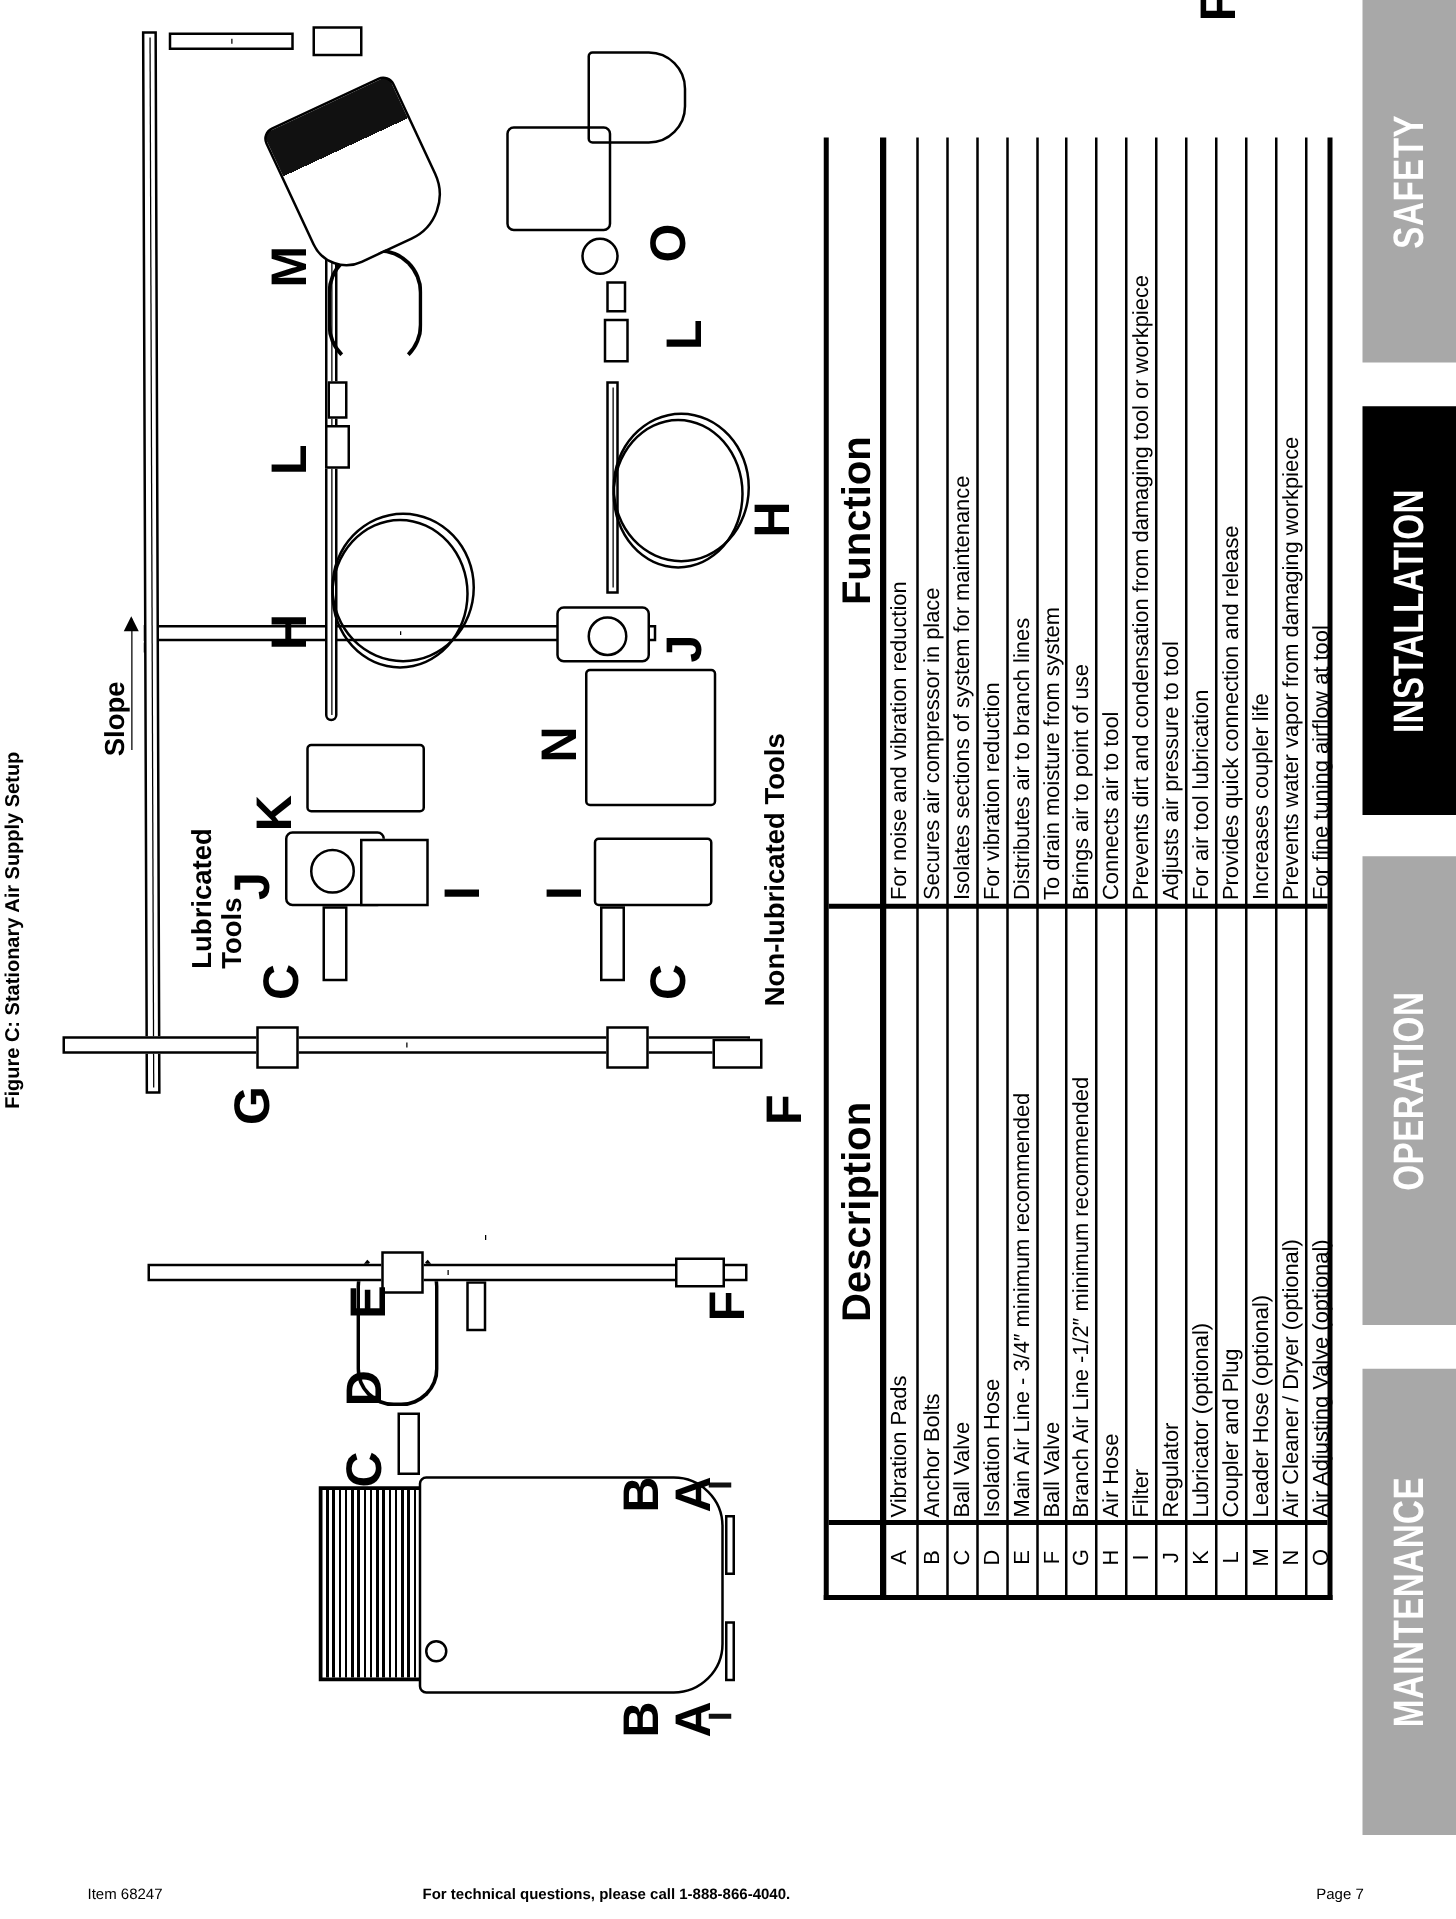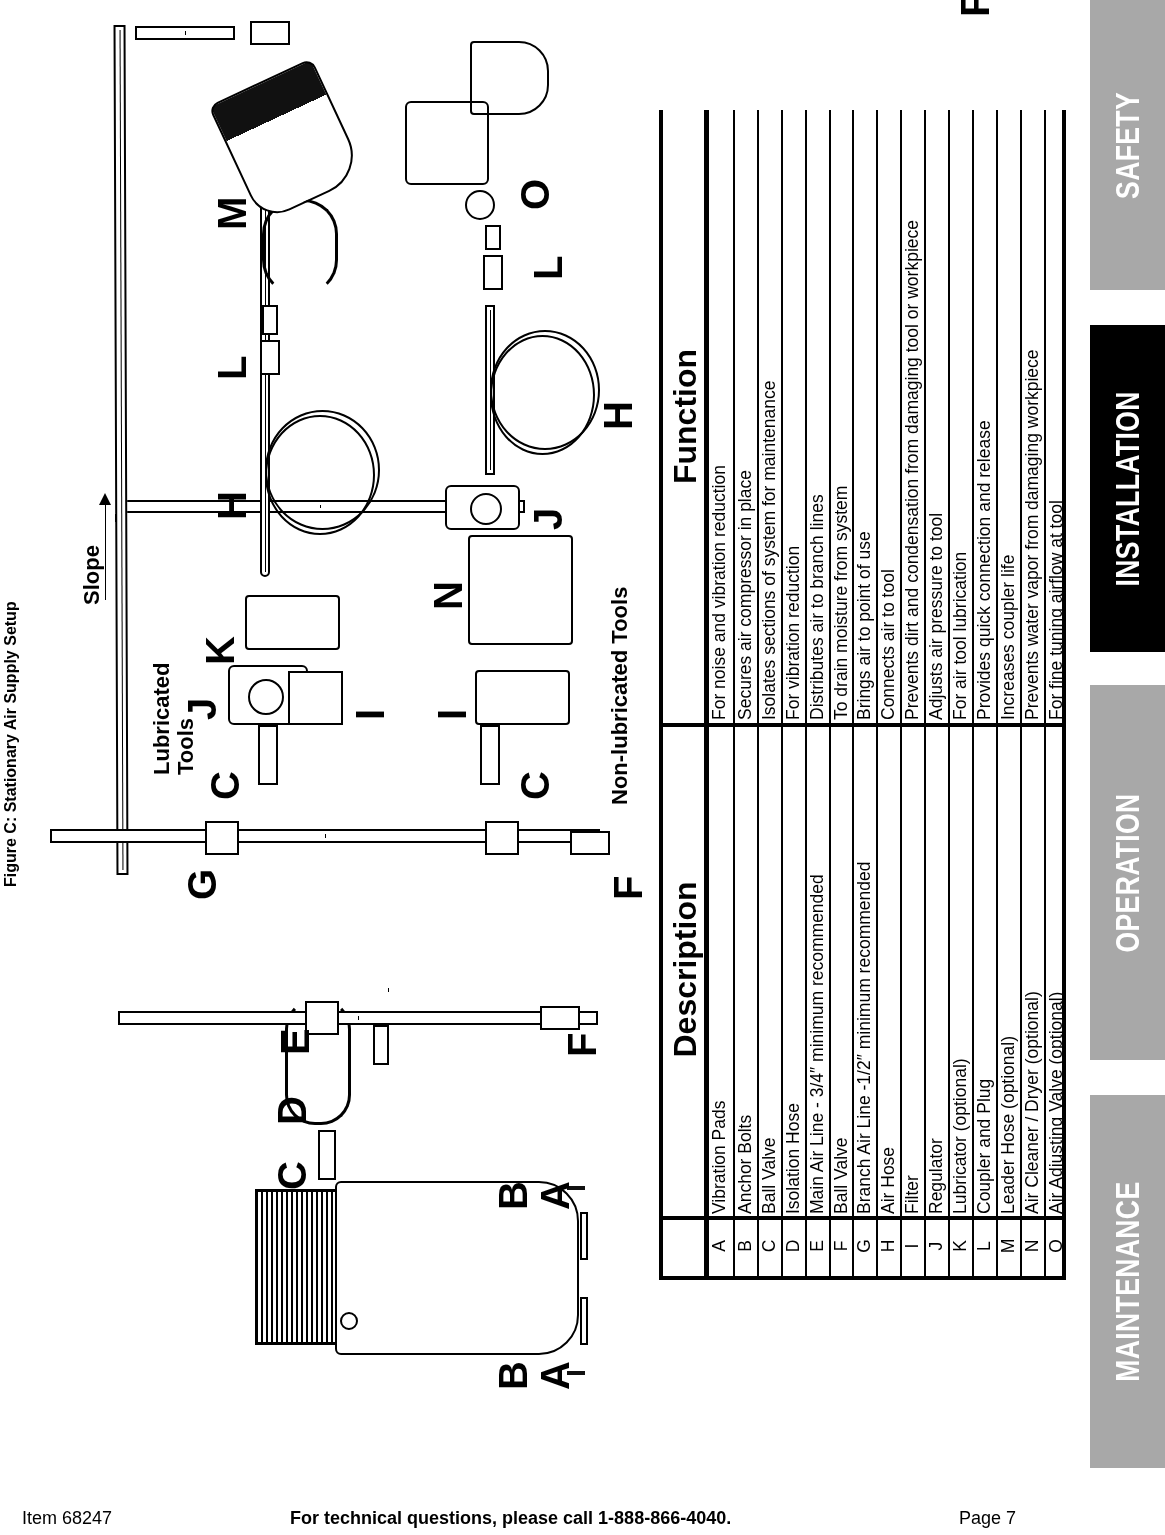--- a/index.html
+++ b/index.html
@@ -13,21 +13,21 @@
   
   .tbl { position:absolute; left:255px; top:659px; width:1170px; height:407px; border:4px solid #000; border-right:none; box-sizing:border-box; }
   .tbl .hdr { position:absolute; left:0; top:0; width:100%; height:46px; border-bottom:5px solid #000; box-sizing:border-box; }
   .tbl .hdr .h-desc { position:absolute; left:60px; width:493px; top:4px; text-align:center; font-size:32px; font-weight:bold; }
   .tbl .hdr .h-func { position:absolute; left:553px; width:613px; top:4px; text-align:center; font-size:32px; font-weight:bold; }
   .vline-thick { position:absolute; top:0; bottom:0; width:4px; background:#000; }
   .row { position:absolute; left:0; width:100%; height:23.9px; border-top:2px solid #000; box-sizing:border-box; font-size:17.5px; line-height:21px; }
   .row .c-key { position:absolute; left:0; width:60px; text-align:center; }
   .row .c-desc { position:absolute; left:62px; white-space:nowrap; }
   .row .c-func { position:absolute; left:556px; white-space:nowrap; }
-  .footer { position:absolute; top:1508px; font-size:18px; }
+  .footer { position:absolute; top:1508px; font-size:12px;margin-left:48px; }
   .lbl { position:absolute; font-weight:bold; font-size:40px; line-height:40px; }
   .lbl-sm { position:absolute; font-weight:bold; font-size:22px; line-height:24px; white-space:nowrap; }
   
   .pipe { position:absolute; border:2px solid #000; background:#fff; box-sizing:border-box; }
   .pipe::after { content:""; position:absolute; left:3px; right:3px; top:50%; height:0; border-top:1px solid #000; }
   .fit { position:absolute; border:2px solid #000; background:#fff; box-sizing:border-box; }
   .dark { position:absolute; background:#111; }
   .coil { position:absolute; border:2px solid #000; border-radius:50%; box-sizing:border-box; }
 </style>
 </head>
@@ -234,13 +234,13 @@
     <div class="row" style="top:380.6px;">
         <span class="c-key">O</span>
         <span class="c-desc">Air Adjusting Valve (optional)</span>
         <span class="c-func">For fine tuning airflow at tool</span>
       </div>
   </div>
 </div>
 
 <div class="footer" style="left:22px;">Item 68247</div>
 <div class="footer" style="left:290px;font-weight:bold;">For technical questions, please call 1-888-866-4040.</div>
-<div class="footer" style="left:959px;text-align:right;">Page 7</div>
+<div class="footer" style="left:1005px;text-align:right;">Page 7</div>
 
 </body></html>

